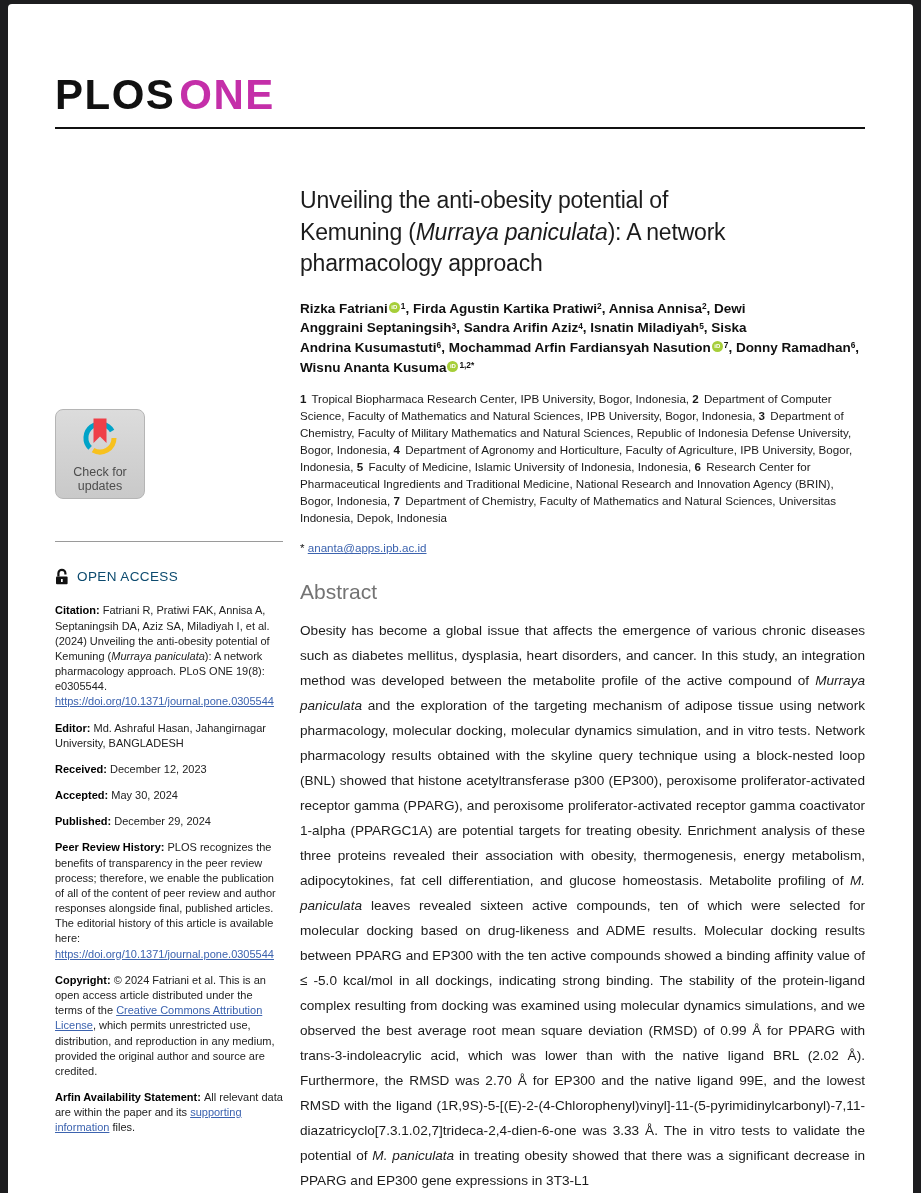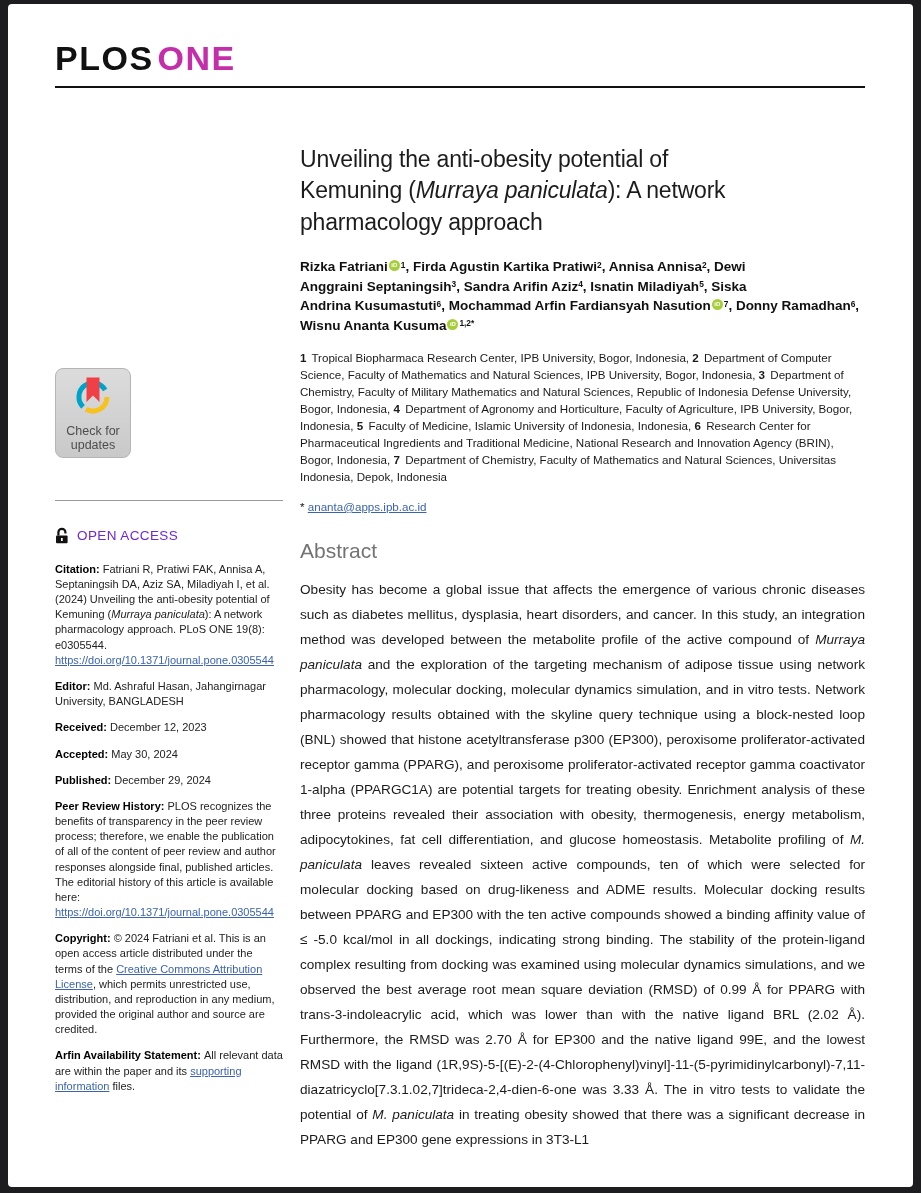--- a/index.html
+++ b/index.html
@@ -17,39 +17,39 @@
     background:#ffffff;
     width:905px;
     min-height:1183px;
     border-radius:4px;
     display:flex;
     flex-direction:column;
     padding:0 48px 0 47px;
   }
   
   .header{padding-top:34px;}
-  .logo{font-size:34px; font-weight:bold; letter-spacing:1.5px; line-height:1.2; color:#111;}
+  .logo{font-size:42px; font-weight:bold; letter-spacing:1.5px; line-height:1.2; color:#111;margin-top:32px;}
   .logo .one{color:var(--accent); margin-left:4px;}
   .header-rule{border:none; border-top:2px solid #111; margin-top:7px;}
   
   .columns{flex:1; display:flex; align-items:flex-start;}
   .sidebar{width:228px; flex:0 0 228px; padding-top:280px; margin-right:17px;}
   .main{flex:1; padding-top:56px; min-width:0;}
   
   .badge{
-    width:76px; height:90px;
+    width:90px; height:90px;
     background:linear-gradient(#dcdcdc,#c9c9c9);
     border:1px solid #b5b5b5; border-radius:8px;
     display:flex; flex-direction:column; align-items:center;
     padding-top:7px; cursor:pointer;
   }
   .badge-label{font-size:12.5px; line-height:1.12; color:#4d4d4d; text-align:center; margin-top:2px;}
   .sidebar-rule{border:none; border-top:1px solid #9a9a9a; margin:42px 0 26px;}
   .open-access{display:flex; align-items:center; gap:7px; margin-bottom:18px;}
-  .open-access-label{font-size:13.5px; letter-spacing:0.4px; color:#6d28d9;}
+  .open-access-label{font-size:13.5px; letter-spacing:0.4px; color:#0c4a6e;}
   .side-block{font-size:11px; line-height:1.38; color:#222; margin-bottom:11px; word-wrap:break-word;}
   .side-block .b{font-weight:bold; color:#000;}
   
   .kicker{font-size:11.2px; letter-spacing:0.6px; color:#2b2b2b; margin-bottom:13px;}
   .title{font-size:23px; font-weight:400; line-height:1.37; color:#1c1c1c; margin-bottom:19px; letter-spacing:-0.2px;}
   .authors{font-size:13.5px; font-weight:bold; line-height:1.45; color:#101010; margin-bottom:13px;}
   .affils{font-size:11.6px; line-height:1.47; color:#1a1a1a; margin-bottom:15px;}
   .affils .num{font-weight:bold; margin-right:2px;}
   .email{font-size:11.6px; margin-bottom:26px; color:#111;}
   .abstract-h{font-size:21px; font-weight:400; color:#737373; margin-bottom:14px;}

